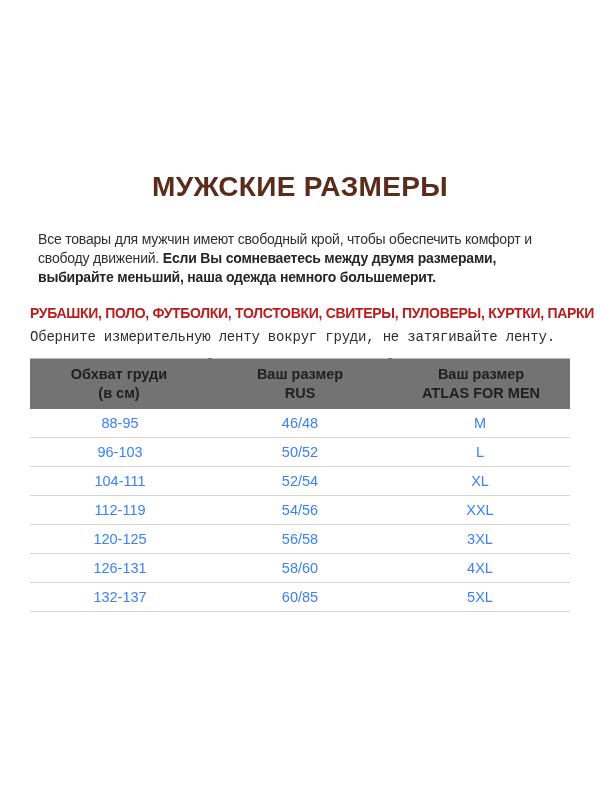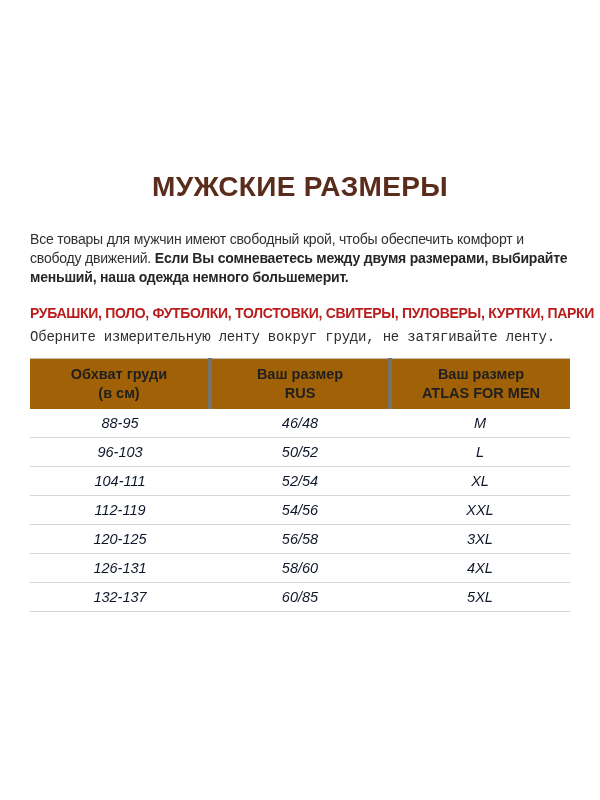--- a/index.html
+++ b/index.html
@@ -20,21 +20,21 @@
   .title {
     margin: 1px;
     padding-top: 170px;
     text-align: center;
     font-size: 28px;
     font-weight: 700;
     letter-spacing: 0.3px;
     color: #5a2c1b;
   }
   .intro {
-    margin: 27px 0 0 0;
+    margin: 27px 0 0 8px;
     font-size: 14px;
     line-height: 19px;
     letter-spacing: -0.2px;
     color: #2f2f2f;
   }
   .intro strong { font-weight: 700; color: #262626; }
   .category {
     margin: 18px 0 0 0;
     font-size: 14px;
     font-weight: 700;
@@ -49,43 +49,42 @@
     color: #2f2f2f;
     font-family: Liberation Mono, monospace;
   }
   table.size-table {
     margin-top: 13px;
     width: 100%;
     border-collapse: collapse;
     table-layout: fixed;
   }
   table.size-table thead th {
-    background: #a16207;
+    background: #737373;
     border-top: 1px solid #c2bbb5;
     height: 50px;
     font-size: 14.5px;
     font-weight: 700;
     line-height: 19px;
     color: #1f1f1f;
     text-align: center;
     vertical-align: middle;
     padding: 0;
   }
   table.size-table thead th + th {
     border-left: 4px solid #737373;
   }
   table.size-table tbody td {
     height: 28px;
     text-align: center;
     vertical-align: middle;
     font-size: 14.5px;
-    color: #0f172a;
+    color: #3b82f6;
     border-bottom: 1px solid #d8d4d1;
     padding: 0;
-    font-style: italic;
   }
 </style>
 </head>
 <body>
 
 <div class="page">
 
   <h1 class="title">МУЖСКИЕ РАЗМЕРЫ</h1>
 
   <p class="intro"><span>Все товары для мужчин имеют свободный крой, чтобы обеспечить комфорт и свободу движений. </span><strong>Если Вы сомневаетесь между двумя размерами, выбирайте меньший, наша одежда немного большемерит.</strong></p>

